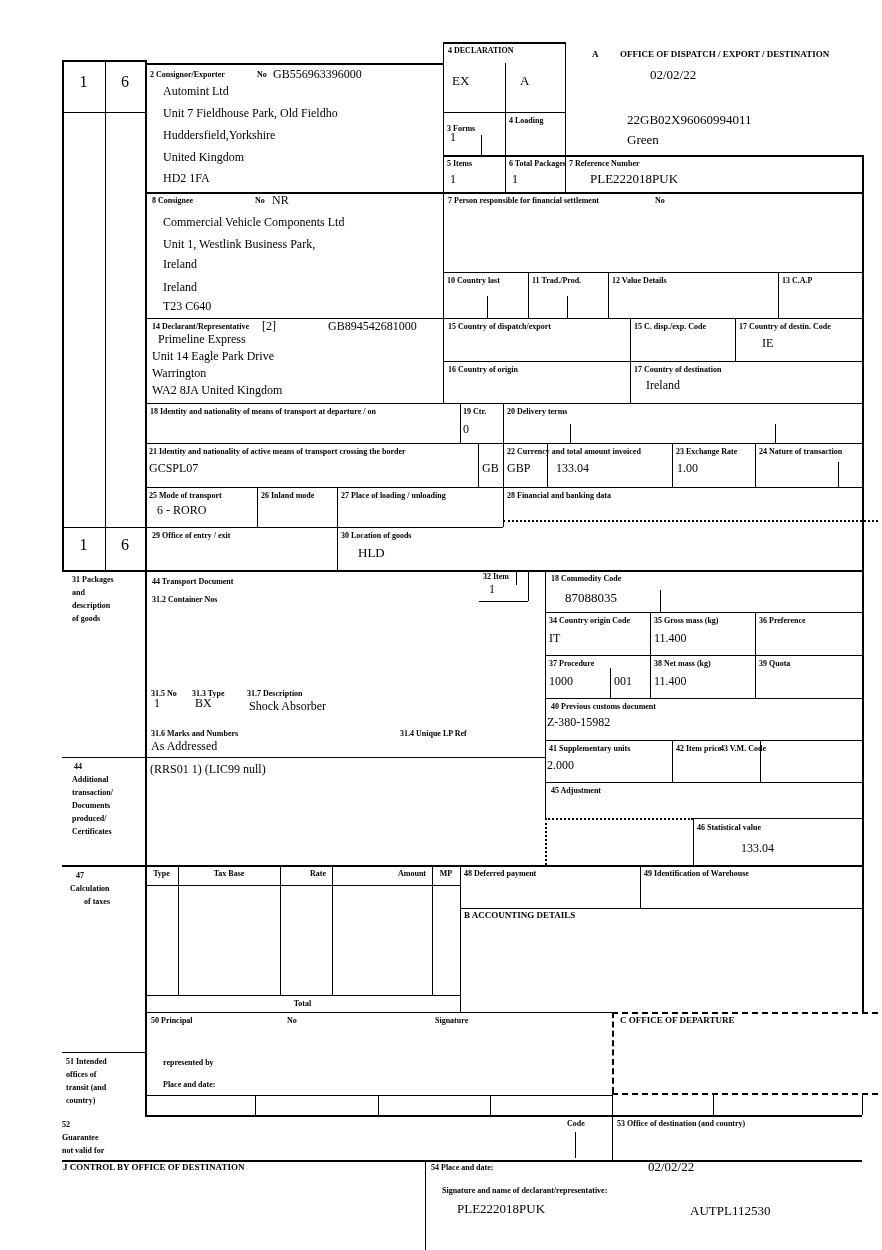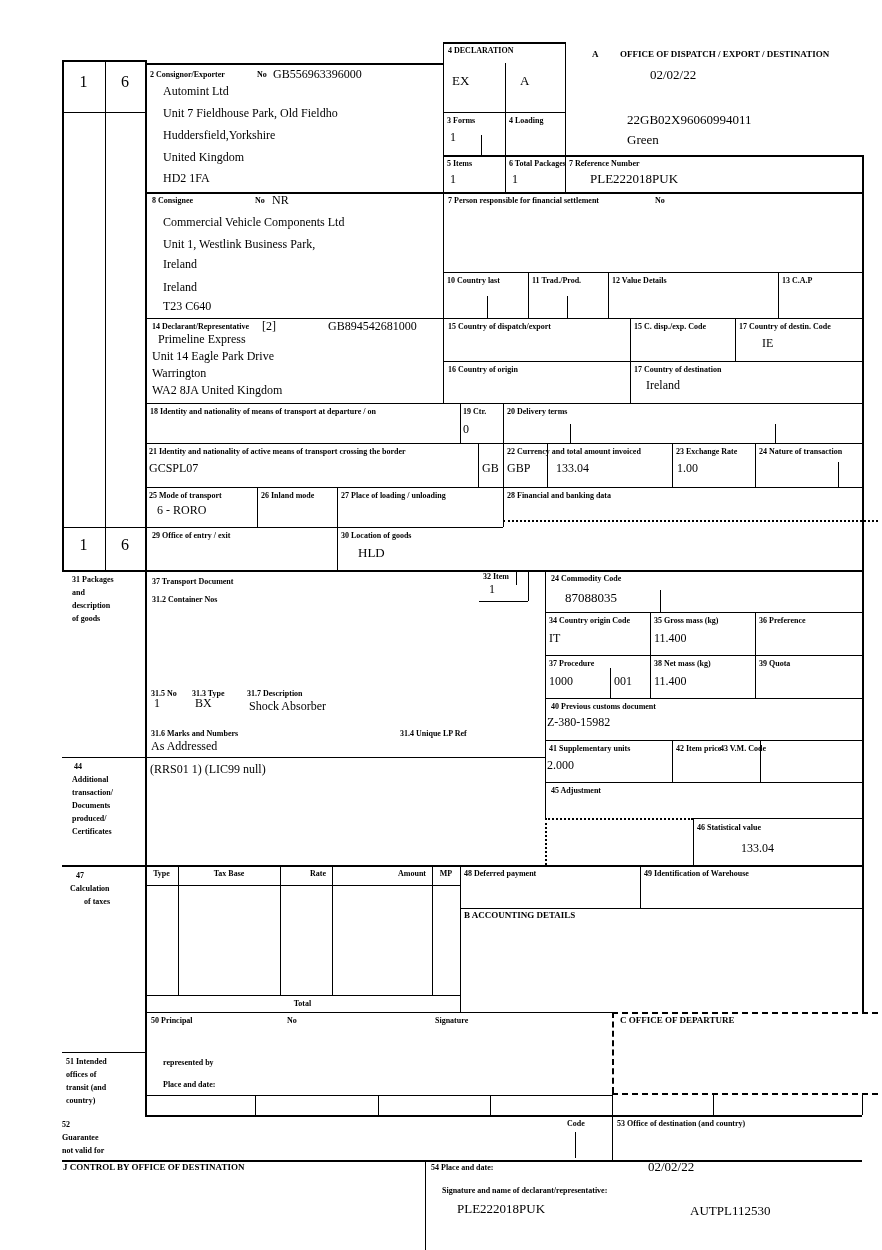--- a/index.html
+++ b/index.html
@@ -122,21 +122,21 @@
 
   <span class="f" style="left:592px;top:50px;font-size:9px">A</span>
   <span class="f" style="left:620px;top:50px;font-size:9px">OFFICE OF DISPATCH / EXPORT / DESTINATION</span>
   <span class="v13" style="left:650px;top:68px">02/02/22</span>
   <span class="v13" style="left:627px;top:113px">22GB02X96060994011</span>
   <span class="v13" style="left:627px;top:133px">Green</span>
 
   <span class="f" style="left:448px;top:46px">4 DECLARATION</span>
   <span class="v13" style="left:452px;top:74px">EX</span>
   <span class="v13" style="left:520px;top:74px">A</span>
-  <span class="f" style="left:447px;top:116px">3 Forms</span>
+  <span class="f" style="left:447px;top:124px">3 Forms</span>
   <span class="v" style="left:450px;top:131px">1</span>
   <span class="f" style="left:509px;top:116px">4 Loading</span>
   <span class="f" style="left:447px;top:159px">5 Items</span>
   <span class="v" style="left:450px;top:173px">1</span>
   <span class="f" style="left:509px;top:159px">6 Total Packages</span>
   <span class="v" style="left:512px;top:173px">1</span>
   <span class="f" style="left:569px;top:159px">7 Reference Number</span>
   <span class="v13" style="left:590px;top:172px">PLE222018PUK</span>
 
   <span class="f" style="left:150px;top:70px">2 Consignor/Exporter</span>
@@ -218,25 +218,25 @@
   <span class="m" style="left:70px;top:884px">Calculation</span>
   <span class="m" style="left:84px;top:897px">of taxes</span>
   <span class="m" style="left:66px;top:1057px">51 Intended</span>
   <span class="m" style="left:66px;top:1070px">offices of</span>
   <span class="m" style="left:66px;top:1083px">transit (and</span>
   <span class="m" style="left:66px;top:1096px">country)</span>
   <span class="m" style="left:62px;top:1120px">52</span>
   <span class="m" style="left:62px;top:1133px">Guarantee</span>
   <span class="m" style="left:62px;top:1146px">not valid for</span>
 
-  <span class="f" style="left:152px;top:577px">37 Transport Document</span>
+  <span class="f" style="left:152px;top:577px">44 Transport Document</span>
   <span class="f" style="left:152px;top:595px">31.2 Container Nos</span>
   <span class="f" style="left:483px;top:572px">32 Item</span>
   <span class="v" style="left:489px;top:583px">1</span>
-  <span class="f" style="left:551px;top:574px">24 Commodity Code</span>
+  <span class="f" style="left:551px;top:574px">18 Commodity Code</span>
   <span class="v13" style="left:565px;top:591px">87088035</span>
   <span class="f" style="left:549px;top:616px">34 Country origin Code</span>
   <span class="v" style="left:549px;top:632px">IT</span>
   <span class="f" style="left:654px;top:616px">35 Gross mass (kg)</span>
   <span class="v" style="left:654px;top:632px">11.400</span>
   <span class="f" style="left:759px;top:616px">36 Preference</span>
   <span class="f" style="left:549px;top:659px">37 Procedure</span>
   <span class="v" style="left:549px;top:675px">1000</span>
   <span class="v" style="left:614px;top:675px">001</span>
   <span class="f" style="left:654px;top:659px">38 Net mass (kg)</span>

